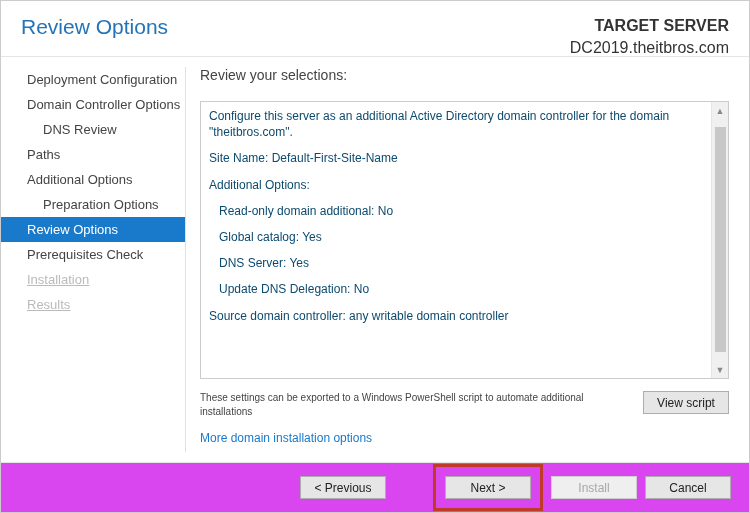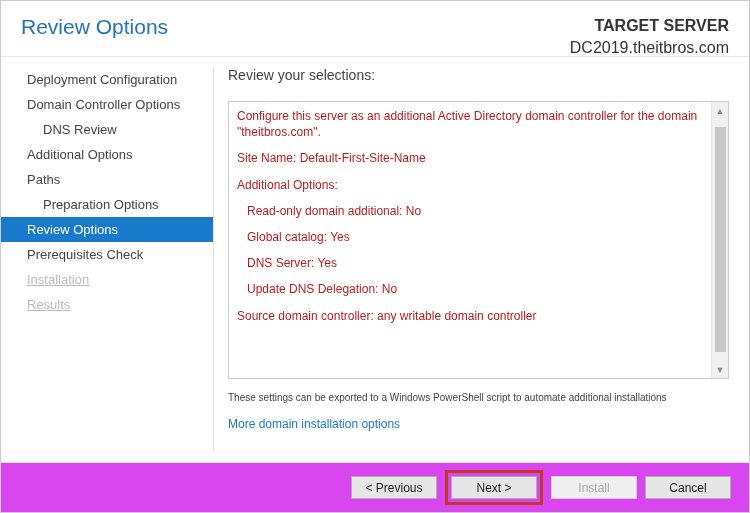--- a/index.html
+++ b/index.html
@@ -37,21 +37,21 @@
     line-height: 1.35;
   }
   .target .label { font-weight: 600; }
   .target .server { color: #333; }
   .body {
     flex: 1;
     display: flex;
     overflow: hidden;
   }
   .sidebar {
-    width: 213px;
+    width: 185px;
     padding: 10px 0 0 0;
     position: relative;
   }
   .sidebar::after {
     content: "";
     position: absolute;
     top: 10px;
     right: 0;
     bottom: 10px;
     width: 1px;
@@ -86,21 +86,21 @@
     border: 1px solid #ccc;
     height: 278px;
     position: relative;
     display: flex;
     background: #fff;
   }
   .review-content {
     flex: 1;
     padding: 6px 8px;
     font-size: 12px;
-    color: #b91c1c;
+    color: #0c4a6e;
     line-height: 1.35;
     overflow: hidden;
   }
   .review-content p { margin: 0 0 10px 0; }
   .review-content .indent { padding-left: 10px; }
   .scroll-track {
     width: 17px;
     background: #f0f0f0;
     border-left: 1px solid #e5e5e5;
     display: flex;
@@ -161,22 +161,23 @@
     border-top: 1px solid #e6e6e6;
     background: #d946ef;
     display: flex;
     align-items: center;
     justify-content: flex-end;
     padding: 0 18px;
     gap: 8px;
   }
   .next-highlight {
     border: 3px solid #c0392b;
-    padding: 3px;
+    padding: 9px;
     display: inline-flex;
+    margin-left: 39px;
   }
 </style>
 </head>
 <body>
 
 <div class="window">
 
   <div class="header">
     <div class="title">Review Options</div>
     <div class="target">
@@ -184,22 +185,22 @@
       <div class="server">DC2019.theitbros.com</div>
     </div>
   </div>
 
   <div class="body">
 
     <div class="sidebar">
       <div class="nav-item">Deployment Configuration</div>
       <div class="nav-item">Domain Controller Options</div>
       <div class="nav-item sub">DNS Review</div>
+      <div class="nav-item">Paths</div>
       <div class="nav-item">Additional Options</div>
-      <div class="nav-item">Paths</div>
       <div class="nav-item sub">Preparation Options</div>
       <div class="nav-item selected">Review Options</div>
       <div class="nav-item">Prerequisites Check</div>
       <div class="nav-item disabled">Installation</div>
       <div class="nav-item disabled">Results</div>
     </div>
 
     <div class="main">
       <div class="review-label">Review your selections:</div>
 
@@ -216,20 +217,21 @@
         </div>
         <div class="scroll-track">
           <div class="scroll-arrow">▲</div>
           <div class="scroll-thumb"></div>
           <div class="scroll-arrow">▼</div>
         </div>
       </div>
 
       <div class="export-row">
         <div class="export-text">These settings can be exported to a Windows PowerShell script to automate additional installations</div>
+        <button class="btn">View script</button>
       </div>
 
       <div class="link">More domain installation options</div>
     </div>
 
   </div>
 
   <div class="footer">
     <button class="btn">&lt; Previous</button>
     <span class="next-highlight">

